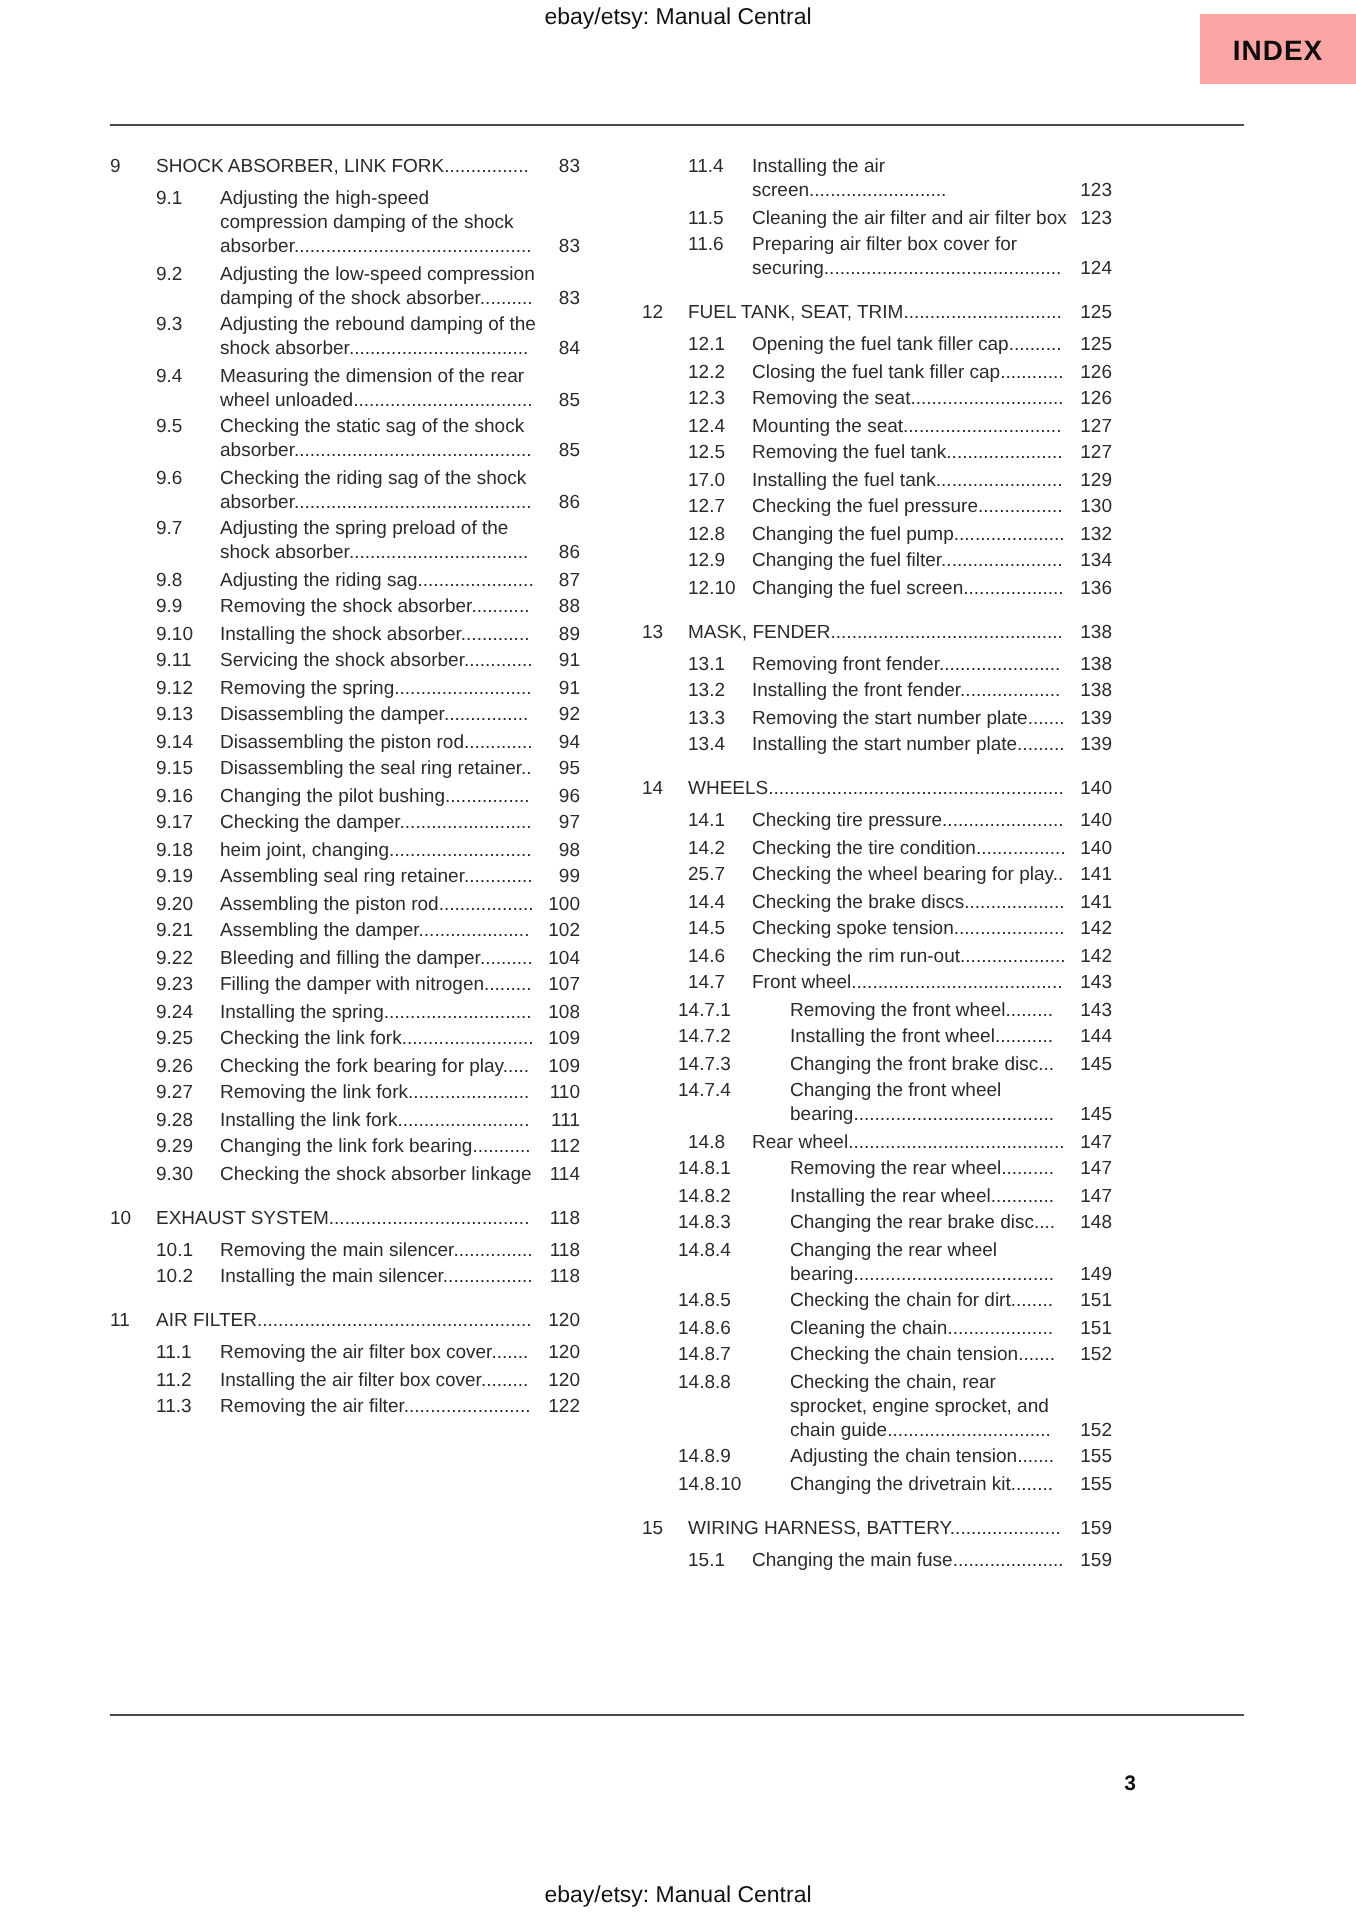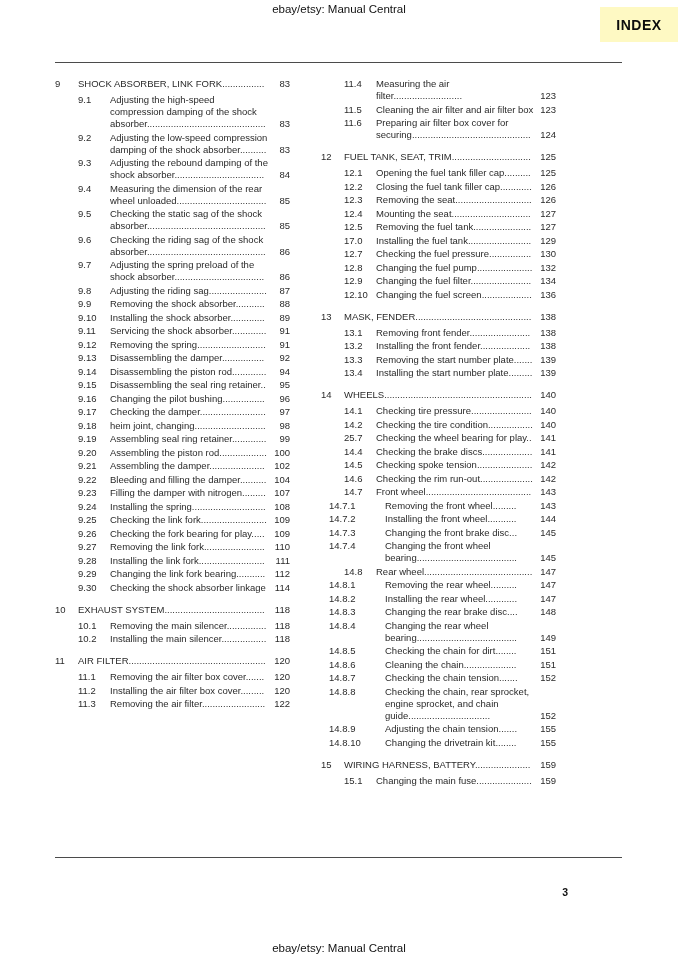--- a/index.html
+++ b/index.html
@@ -44,37 +44,37 @@
     display:flex; align-items:flex-start;
     font-size:9.5px; line-height:12px;
     margin-bottom:1.5px;
   }
   .entry .num { flex:0 0 auto; }
   .lvl1 { margin:10px 0 4px; }
   .col .lvl1:first-child { margin-top:0; }
   .lvl1 .num { width:23px; }
   .lvl2 { margin-left:23px; }
   .lvl2 .num { width:32px; }
-  .lvl3 { margin-left:8px; }
+  .lvl3 { margin-left:18px; }
   .lvl3 .num { width:56px; }
   .title { flex:1 1 auto; min-width:0; }
   .dots { white-space:nowrap; }
   .pnum { flex:0 0 auto; align-self:flex-end; min-width:18px; padding-left:3px; text-align:right; }
 
   .page-number {
     position:absolute; top:886px; left:55px; width:513px;
     text-align:right; font-size:10.5px; font-weight:bold; color:#111;
   }
 </style>
 </head>
 <body>
 
 <div class="page">
   <div class="header-title">ebay/etsy: Manual Central</div>
-  <div class="index-tab" style="background: #fef9c3; color: rgb(13, 13, 13);">INDEX</div>
+  <div class="index-tab" style="background: #fca5a5; color: rgb(13, 13, 13);">INDEX</div>
   <div class="rule rule-top"></div>
 
   <div class="columns">
     <div class="col" id="col-left">
         <div class="entry lvl1">
           <span class="num">9</span>
           <span class="title"><span class="t">SHOCK ABSORBER, LINK FORK</span><span class="dots">................</span></span>
           <span class="pnum">83</span>
         </div>
         <div class="entry lvl2">
@@ -259,21 +259,21 @@
         </div>
         <div class="entry lvl2">
           <span class="num">11.3</span>
           <span class="title"><span class="t">Removing the air filter</span><span class="dots">........................</span></span>
           <span class="pnum">122</span>
         </div>
       </div>
     <div class="col" id="col-right">
         <div class="entry lvl2">
           <span class="num">11.4</span>
-          <span class="title"><span class="t">Measuring the air filter</span><span class="dots">..........................</span></span>
+          <span class="title"><span class="t">Installing the air screen</span><span class="dots">..........................</span></span>
           <span class="pnum">123</span>
         </div>
         <div class="entry lvl2">
           <span class="num">11.5</span>
           <span class="title"><span class="t">Cleaning the air filter and air filter box</span><span class="dots"></span></span>
           <span class="pnum">123</span>
         </div>
         <div class="entry lvl2">
           <span class="num">11.6</span>
           <span class="title"><span class="t">Preparing air filter box cover for securing</span><span class="dots">.............................................</span></span>

